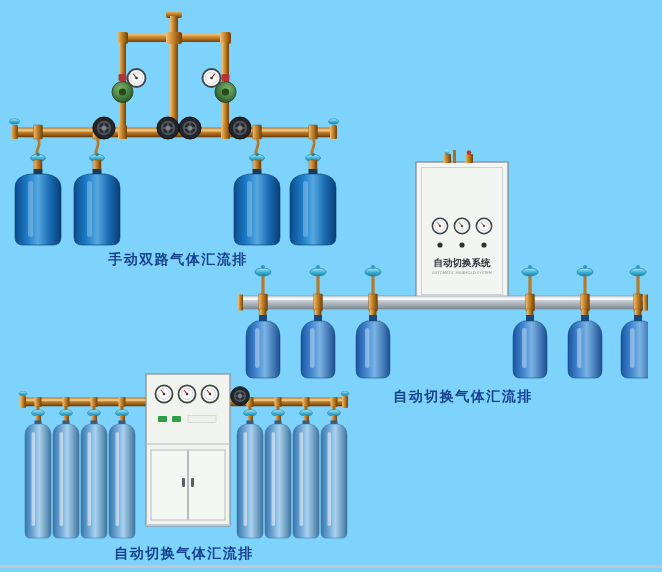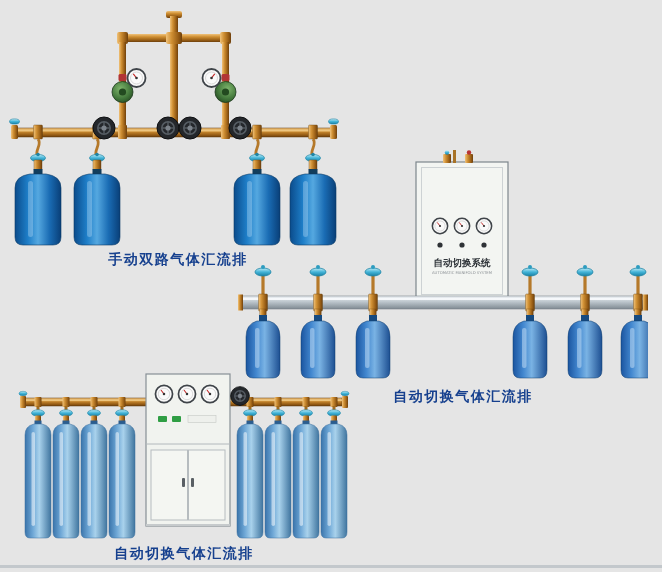--- a/index.html
+++ b/index.html
@@ -1,20 +1,20 @@
 <!DOCTYPE html>
 <html><head>
 <meta charset="utf-8">
 <style>
   html, body { margin: 0; padding: 0; background: #ffffff; }
   .page {
     position: relative;
     width: 662px;
     height: 572px;
-    background: #e5e5e5;
+    background: #7dd3fc;
     overflow: hidden;
     font-family: "DejaVu Sans", sans-serif;
   }
   figure.product { position: absolute; margin: 0; padding: 0; }
   figure.product svg { display: block; }
   .caption {
     display: block;
     color: #16408e;
     font-weight: bold;
     font-size: 14px;

